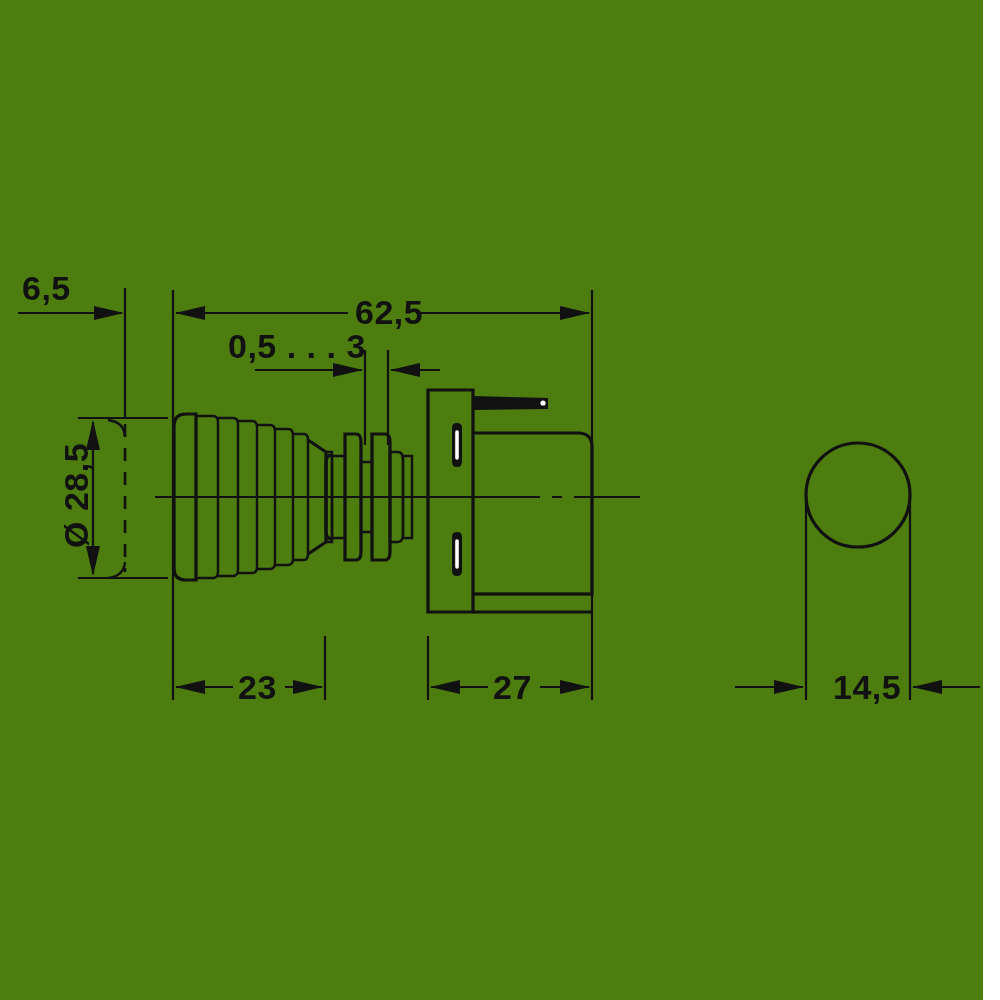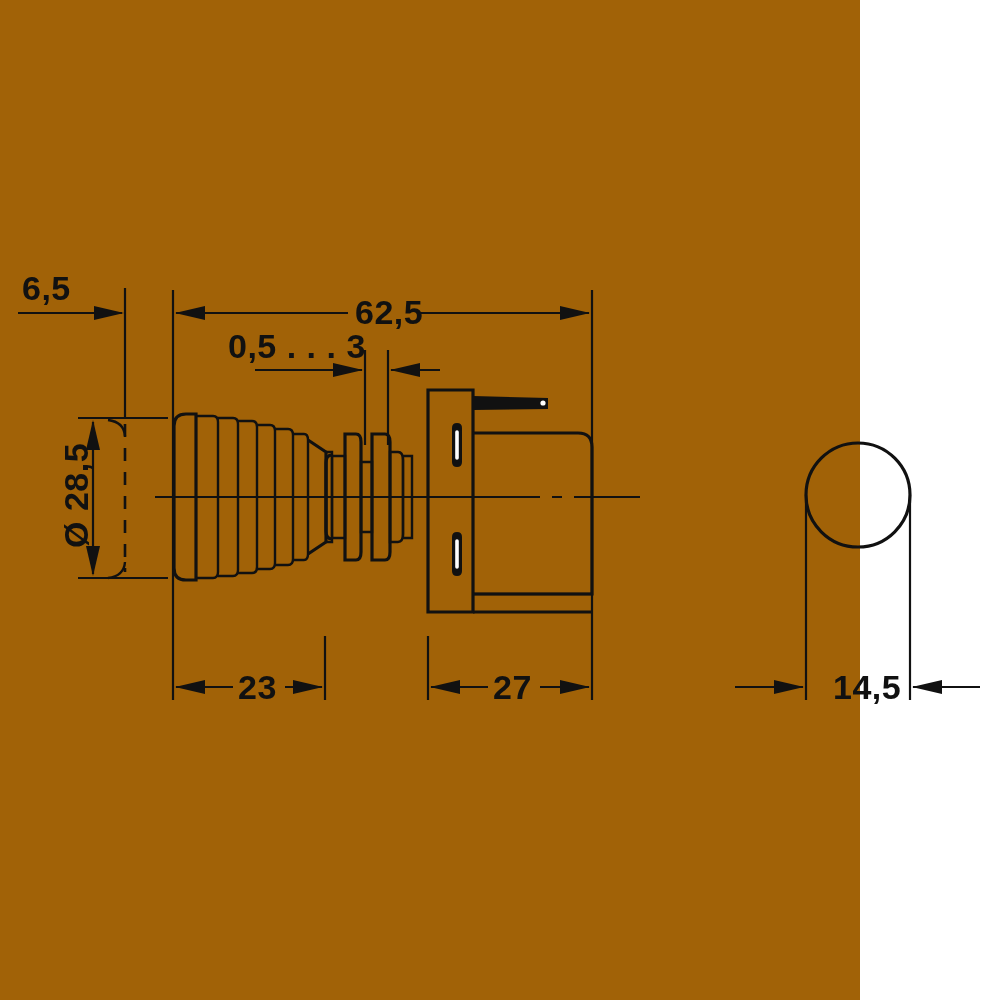--- a/index.html
+++ b/index.html
@@ -8,23 +8,23 @@
     background: #ffffff;
   }
   body {
     width: 1000px;
     height: 1000px;
     font-family: "Liberation Sans", sans-serif;
     overflow: hidden;
   }
   #drawing-root {
     position: relative;
-    width: 860px;
+    width: 983px;
     height: 1000px;
-    background: #a16207;
+    background: #4d7c0f;
   }
   svg#tech-drawing {
     display: block;
     width: 1000px;
     height: 1000px;
   }
   .ln {
     stroke: #111111;
     fill: none;
     stroke-linecap: butt;

